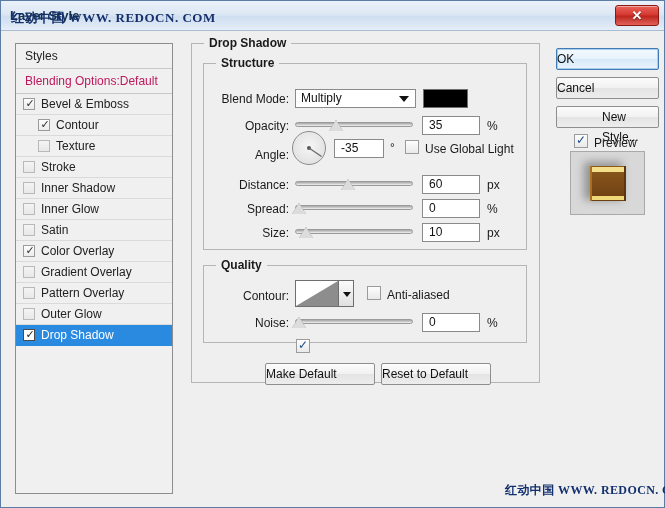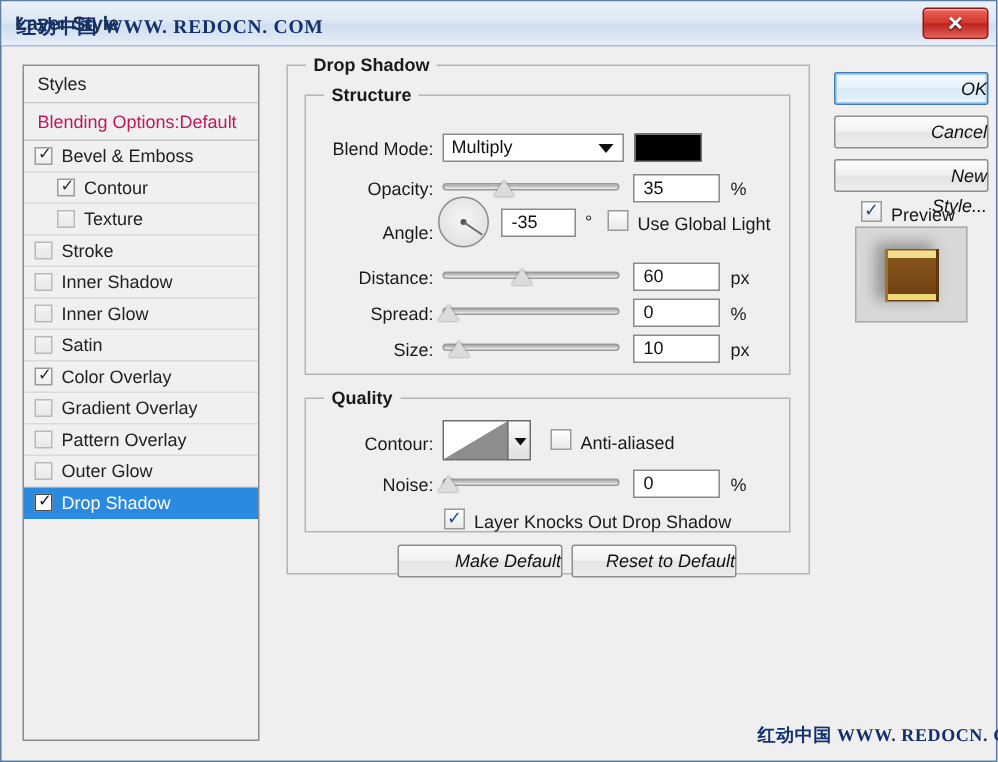--- a/index.html
+++ b/index.html
@@ -173,21 +173,21 @@
     font-weight: bold;
     color: #1a1a1a;
   }
   .g-dropshadow {
     left: 0; top: 0; width: 349px; height: 340px;
   }
   .g-structure {
     left: 12px; top: 20px; width: 324px; height: 187px;
   }
   .g-quality {
-    left: 12px; top: 222px; width: 324px; height: 90px;
+    left: 12px; top: 222px; width: 324px; height: 78px;
   }
 
   .label {
     position: absolute;
     font-size: 12px;
     color: #1a1a1a;
     text-align: right;
     white-space: nowrap;
   }
 
@@ -325,28 +325,27 @@
     font-size: 12px;
     color: #1a1a1a;
     white-space: nowrap;
   }
 
   
   .btn {
     position: absolute;
     height: 22px;
     line-height: 20px;
-    text-align: right;
+    text-align: left;
     font-size: 12px;
     color: #111;
     background: linear-gradient(to bottom, #fcfcfc 0%, #f1f1f1 48%, #e4e4e4 52%, #ededed 100%);
     border: 1px solid #8e8e8e;
     border-radius: 2px;
     box-sizing: border-box;
-    font-style: italic;
   }
   .btn.default {
     border: 1px solid #3f7cb5;
     box-shadow: 0 0 0 1px #a9cdea inset;
     background: linear-gradient(to bottom, #f4fafe 0%, #e6f2fb 48%, #d6e9f8 52%, #eaf4fd 100%);
   }
 
   
   .right-col {
     position: absolute;
@@ -506,29 +505,28 @@
 
     <div class="label" style="left:12px; top:273px; width:86px;">Noise:</div>
     <div class="slider" style="left:104px; top:271px; width:118px;">
       <div class="track"></div>
       <div class="thumb" style="left:3%;"></div>
     </div>
     <div class="numfield" style="left:231px; top:270px; width:58px;">0</div>
     <div class="unit" style="left:296px; top:273px;">%</div>
 
     <div class="chk on" style="left:105px; top:296px;"></div>
-    <div class="chk-label" style="left:125px; top:298px;">Layer Knocks Out Drop Shadow</div>
 
     <div class="btn" style="left:74px; top:320px; width:110px;">Make Default</div>
     <div class="btn" style="left:190px; top:320px; width:110px;">Reset to Default</div>
   </div>
 
   <div class="right-col">
     <div class="btn default" style="left:0; top:5px; width:103px;">OK</div>
-    <div class="btn" style="left:0; top:34px; width:103px;padding-left:44px;">Cancel</div>
+    <div class="btn" style="left:0; top:34px; width:103px;">Cancel</div>
     <div class="btn" style="left:0; top:63px; width:103px;padding-left:45px;">New Style...</div>
     <div class="chk on" style="left:18px; top:91px;"></div>
     <div class="chk-label" style="left:38px; top:93px;">Preview</div>
   </div>
 
   <div class="preview-box">
     <svg width="73" height="62" viewBox="0 0 73 62">
       <defs>
         <linearGradient id="sq" x1="0" y1="0" x2="0" y2="1">
           <stop offset="0%" stop-color="#8a5a1d"></stop>

